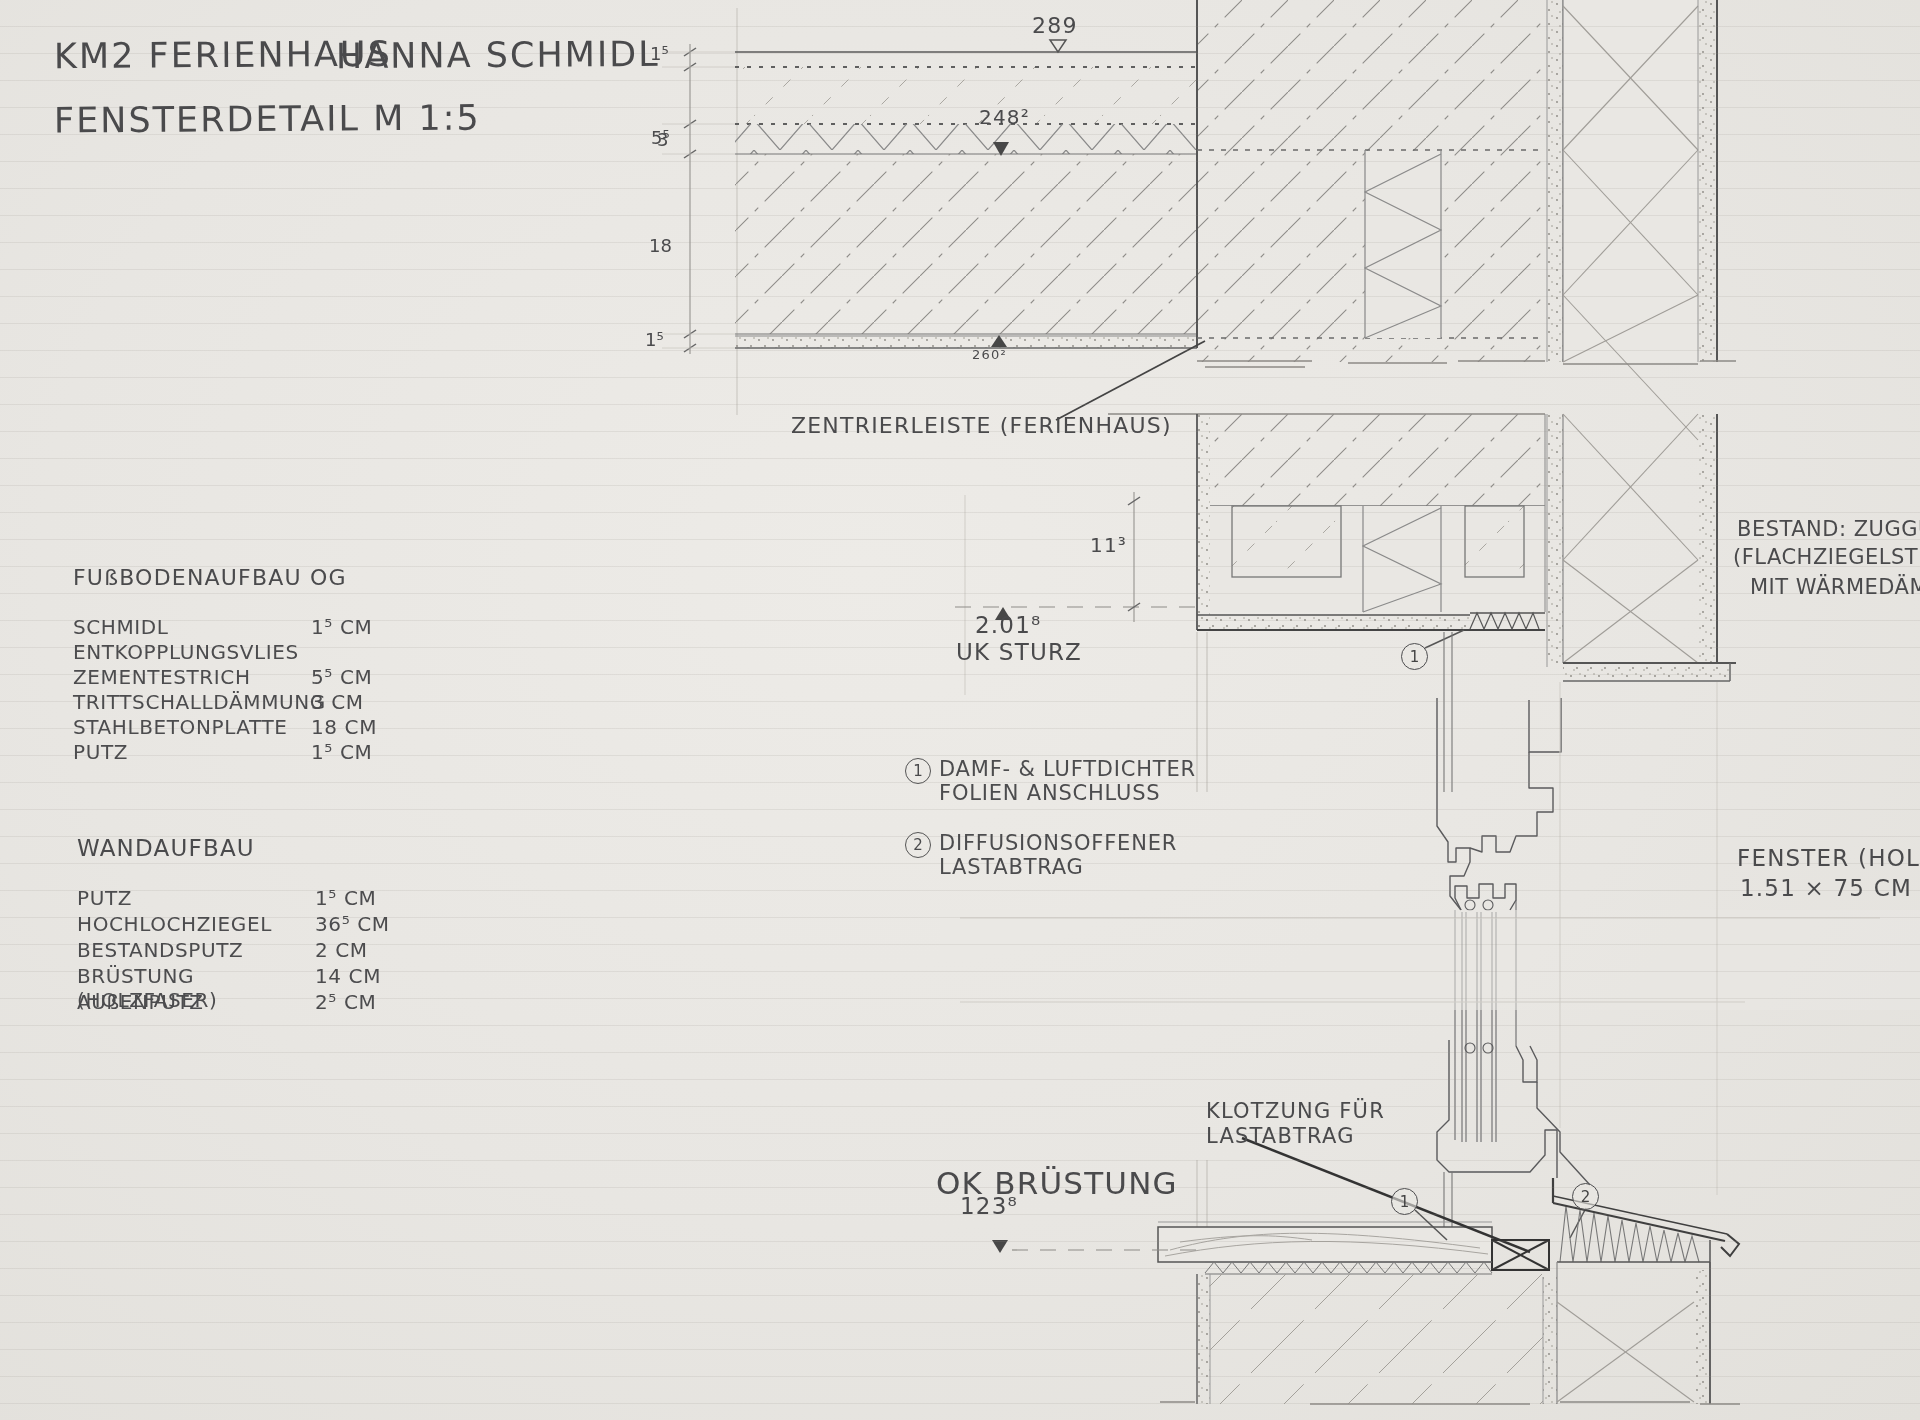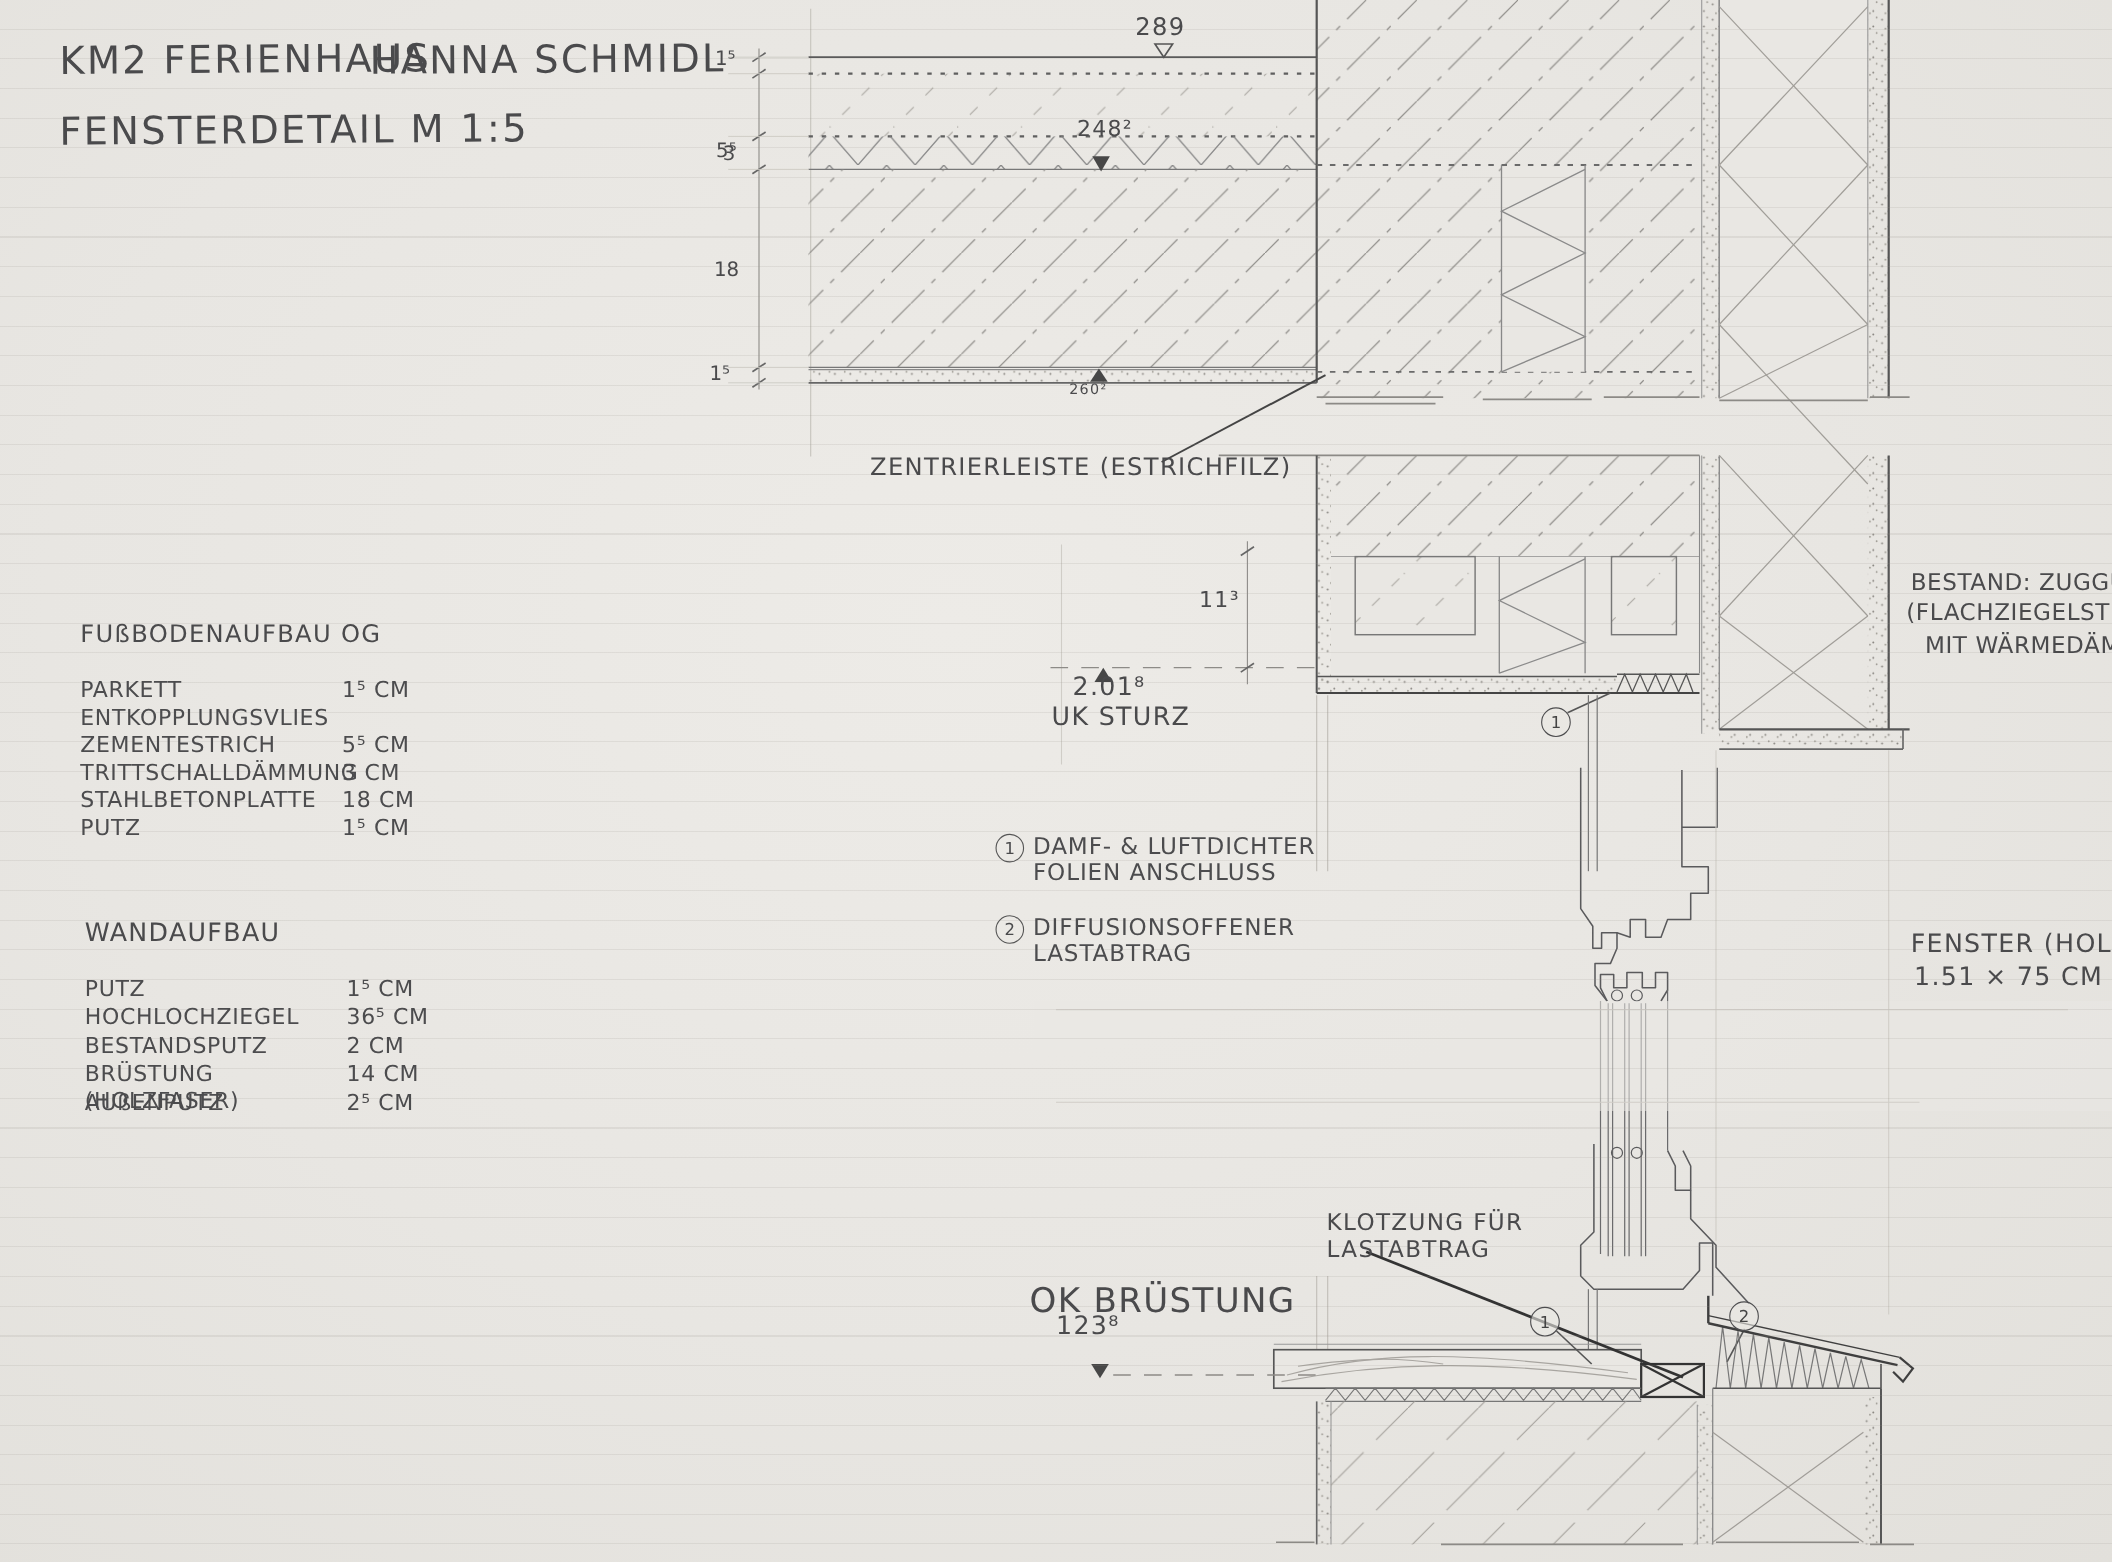--- a/index.html
+++ b/index.html
@@ -304,21 +304,21 @@
 </svg>
 
 <div id="ruling"></div>
 
 <div class="lbl hand" id="title-project">KM2 FERIENHAUS</div>
 <div class="lbl hand" id="title-author">HANNA SCHMIDL</div>
 <div class="lbl hand" id="title-subtitle">FENSTERDETAIL M 1:5</div>
 
 <div class="lbl" id="floor-heading">FUßBODENAUFBAU OG</div>
 <div class="tbl" id="floor-table">
-  <div class="cell">PARKETT</div>
+  <div class="cell">SCHMIDL</div>
   <div class="cell">1⁵ CM</div>
   <div class="cell">ENTKOPPLUNGSVLIES</div>
   <div class="cell"></div>
   <div class="cell">ZEMENTESTRICH</div>
   <div class="cell">5⁵ CM</div>
   <div class="cell">TRITTSCHALLDÄMMUNG</div>
   <div class="cell">3 CM</div>
   <div class="cell">STAHLBETONPLATTE</div>
   <div class="cell">18 CM</div>
   <div class="cell">PUTZ</div>
@@ -343,21 +343,21 @@
   <span class="ncircle">1</span>
   <div class="nline">DAMF- &amp; LUFTDICHTER</div>
   <div class="nline">FOLIEN ANSCHLUSS</div>
 </div>
 <div class="note" id="note-2">
   <span class="ncircle">2</span>
   <div class="nline">DIFFUSIONSOFFENER</div>
   <div class="nline">LASTABTRAG</div>
 </div>
 
-<div class="lbl" id="zentrierleiste-label">ZENTRIERLEISTE (ESTRICHFILZ)</div>
+<div class="lbl" id="zentrierleiste-label">ZENTRIERLEISTE (FERIENHAUS)</div>
 
 <div class="lbl" id="lvl-289">289</div>
 <div class="lbl" id="lvl-248">248²</div>
 <div class="lbl" id="lvl-260">260²</div>
 <div class="lbl" id="lvl-201">2.01⁸</div>
 <div class="lbl" id="lvl-uk-sturz">UK STURZ</div>
 <div class="lbl" id="dim-113">11³</div>
 <div class="lbl" id="ok-bruestung">OK BRÜSTUNG</div>
 <div class="lbl" id="lvl-123">123⁸</div>
 

